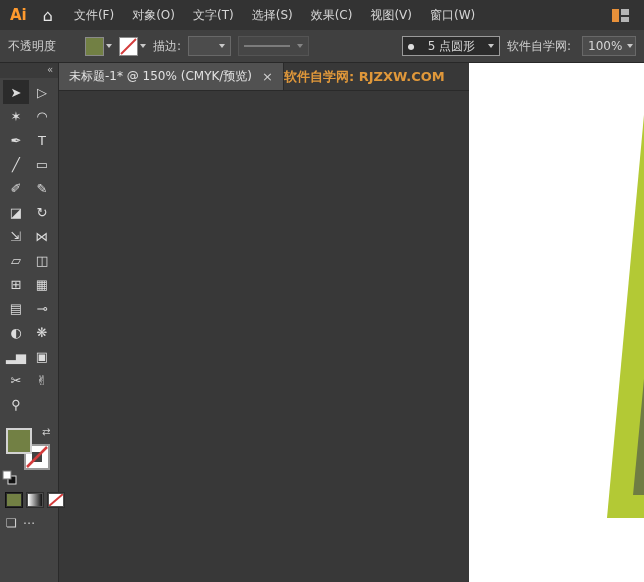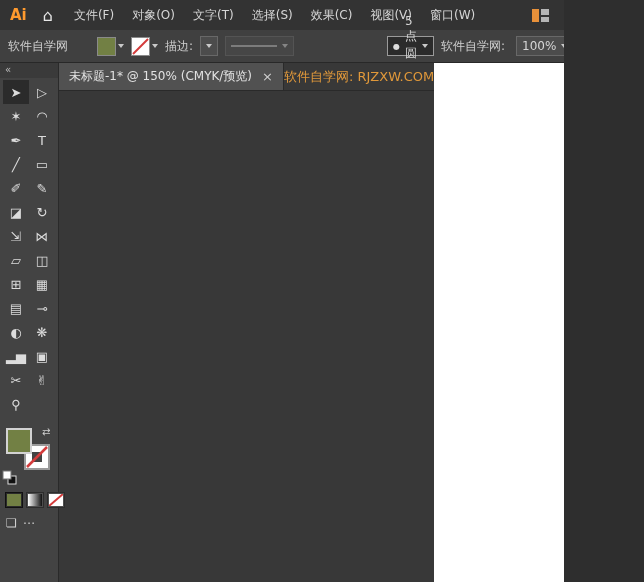--- a/index.html
+++ b/index.html
@@ -1,17 +1,17 @@
 <!DOCTYPE html>
 <html><head>
 <meta charset="utf-8">
 <style>
   html,body{margin:0;padding:0;background:#2e2e2e;}
-  .app{position:relative;width:564px;height:582px;overflow:hidden;background:#14b8a6;
-       font-family:"DejaVu Sans","Liberation Sans",sans-serif;font-size:12px;color:#d6d6d6;}
+  .app{position:relative;width:644px;height:582px;overflow:hidden;background:#14b8a6;
+       font-family:"DejaVu Sans","Liberation Sans",sans-serif;font-size:12px;color:#d6d6d6;text-align:right;}
 
   
   .menubar{position:absolute;top:0;left:0;right:0;height:30px;background:#333;
            display:flex;align-items:center;border-bottom:1px solid #262626;}
   .logo{color:#ff9a2e;font-weight:bold;font-size:15px;padding:0 10px;}
   .home-icon{font-size:16px;color:#e8e8e8;padding:0 12px 0 6px;}
   .menu-items{display:flex;}
   .menu-item{padding:16px 9px;line-height:30px;cursor:default;white-space:nowrap;}
   .ws-icon{margin-left:auto;margin-right:14px;display:block;}
 
@@ -57,21 +57,21 @@
   .grad{width:14px;height:12px;display:block;background:linear-gradient(90deg,#ffffff,#111111);}
   .bottom-row{display:flex;gap:6px;padding:6px 6px;}
   .bottom-btn{color:#cfcfcf;font-size:12px;cursor:default;}
 
   
   .docarea{flex:1;display:flex;min-width:0;background:#383838;}
   .tabbar{height:27px;background:#383838;border-bottom:1px solid #2a2a2a;display:flex;align-items:stretch;}
   .tab{background:#515151;color:#e2e2e2;padding:0 10px;display:flex;align-items:center;gap:10px;
        border-right:1px solid #2a2a2a;white-space:nowrap;cursor:default;}
   .tab-close{color:#cfcfcf;font-size:13px;cursor:default;}
-  .watermark{margin-left:auto;align-self:center;padding-right:0;font-size:13px;font-weight:normal;white-space:nowrap;}
+  .watermark{margin-left:auto;align-self:center;padding-right:24px;font-size:13px;font-weight:bold;white-space:nowrap;}
   .canvas{flex:1;background:#ffffff;position:relative;overflow:hidden;}
   .artwork{position:absolute;left:0;top:0;display:block;}
 </style>
 </head>
 <body>
 
 <div class="app">
 
   <div class="menubar">
     <span class="logo">Ai</span>
@@ -86,21 +86,21 @@
         <div class="menu-item">窗口(W)</div>
       </div>
     <svg class="ws-icon" width="18" height="15">
       <rect x="0" y="1" width="7" height="13" fill="#e8913a"></rect>
       <rect x="9" y="1" width="8" height="6" fill="#b5b5b5"></rect>
       <rect x="9" y="9" width="8" height="5" fill="#b5b5b5"></rect>
     </svg>
   </div>
 
   <div class="controlbar">
-    <span class="label">软件自学网</span>
+    <span class="label">不透明度</span>
 
     <span class="swatch-wrap cb-fill">
       <svg width="17" height="17">
         <rect x="0" y="0" width="17" height="17" fill="#728044"></rect>
       </svg>
       <span class="caret"></span>
     </span>
 
     <span class="swatch-wrap">
       <svg width="17" height="17">

